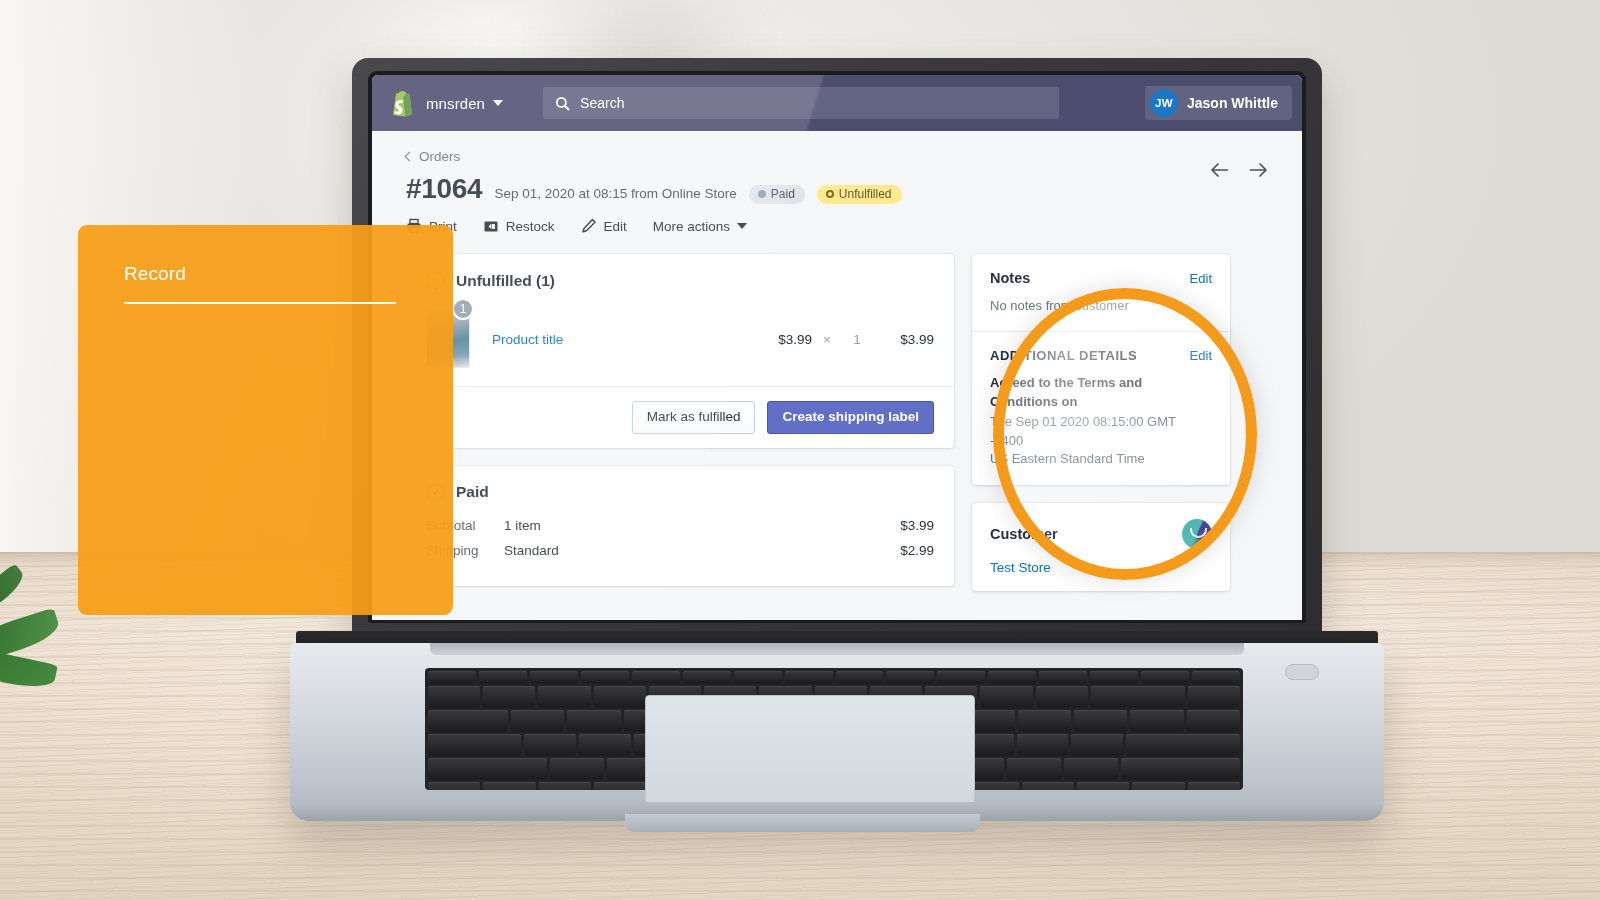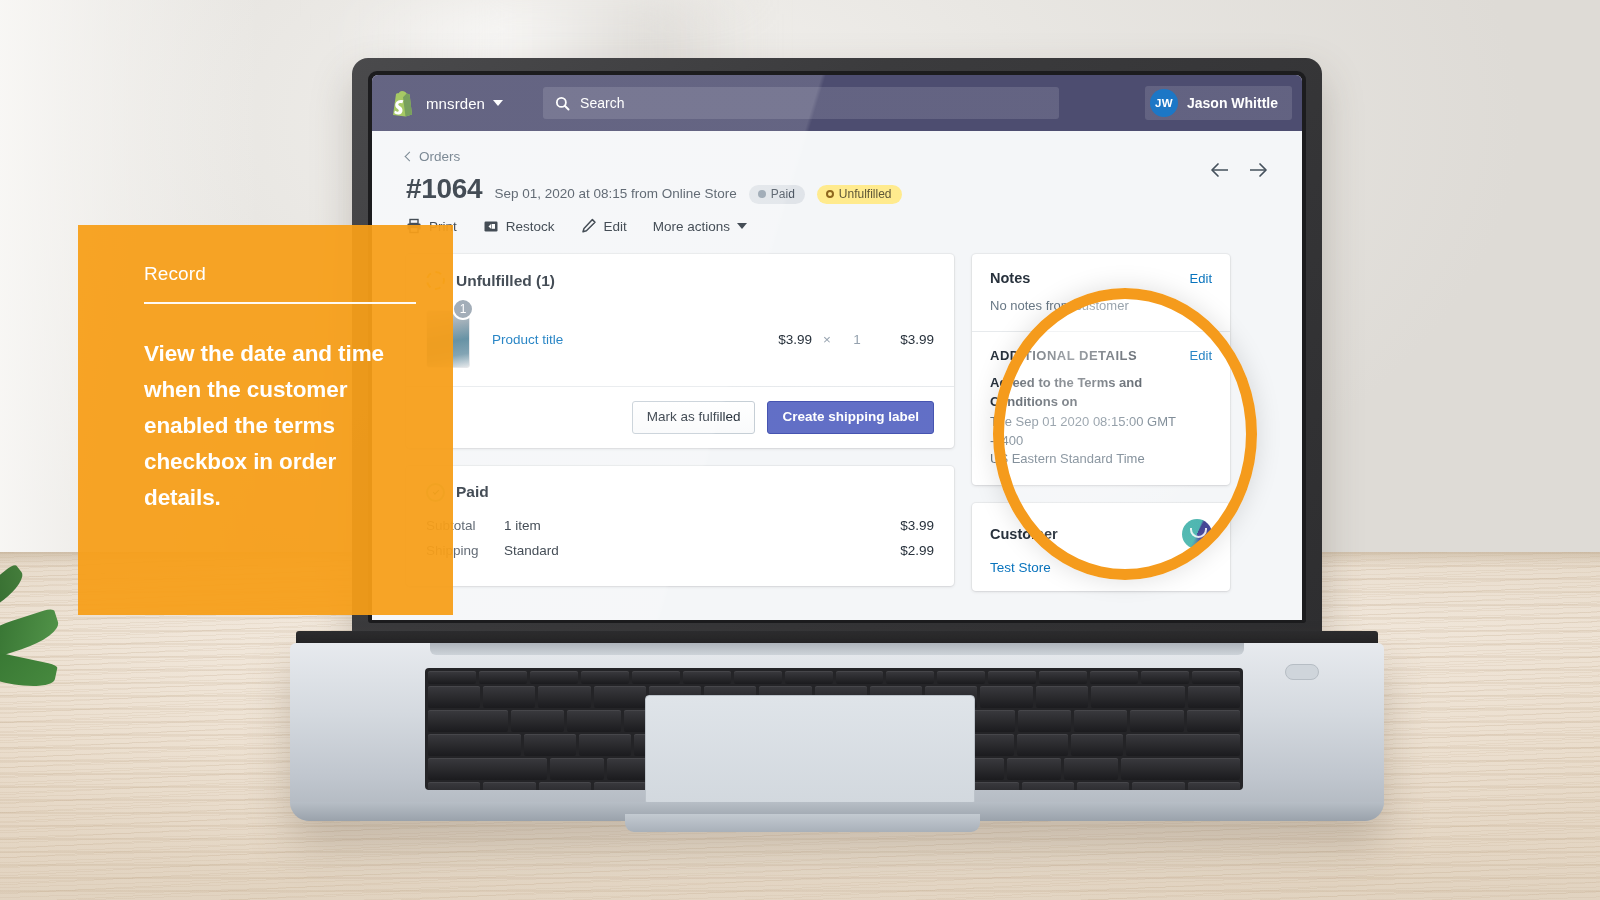--- a/index.html
+++ b/index.html
@@ -345,22 +345,23 @@
     pointer-events: none;
     background:
       radial-gradient(ellipse at 28% 22%, rgba(255,255,255,.55) 0%, rgba(255,255,255,.18) 42%, rgba(255,255,255,0) 70%);
   }
 
   
   #callout {
     position: absolute; left: 78px; top: 225px; width: 375px; height: 390px;
     background: rgba(246,158,24,.94);
     z-index: 70;
-    padding: 38px 40px 0 66px;
+    padding: 38px 40px 0 46px;
     color: #fff;
+    border-radius: 9px;
   }
   .co-kicker { font-size: 19px; margin-bottom: 2px; letter-spacing: .1px; }
   .co-title { font-size: 33px; font-weight: bold; letter-spacing: -.6px; }
   .co-rule { height: 2px; background: rgba(255,255,255,.95); margin: 17px 0 32px 0; width: 272px; }
   .co-body { font-size: 22.5px; font-weight: bold; line-height: 1.6; letter-spacing: -.1px; }
 </style>
 </head>
 <body>
 
 <div id="scene">
@@ -661,15 +662,14 @@
     <div class="trackpad"></div>
     <div class="base-lip"></div>
     <div class="base-notch"></div>
   </div>
 
   <div id="magnifier"></div>
 
   <div id="callout">
     <div class="co-kicker">Record</div>
     <div class="co-rule"></div>
-    <div class="co-body">View the date and time when the customer enabled the terms checkbox in order details.</div>
   </div>
 </div>
 
 </body></html>

